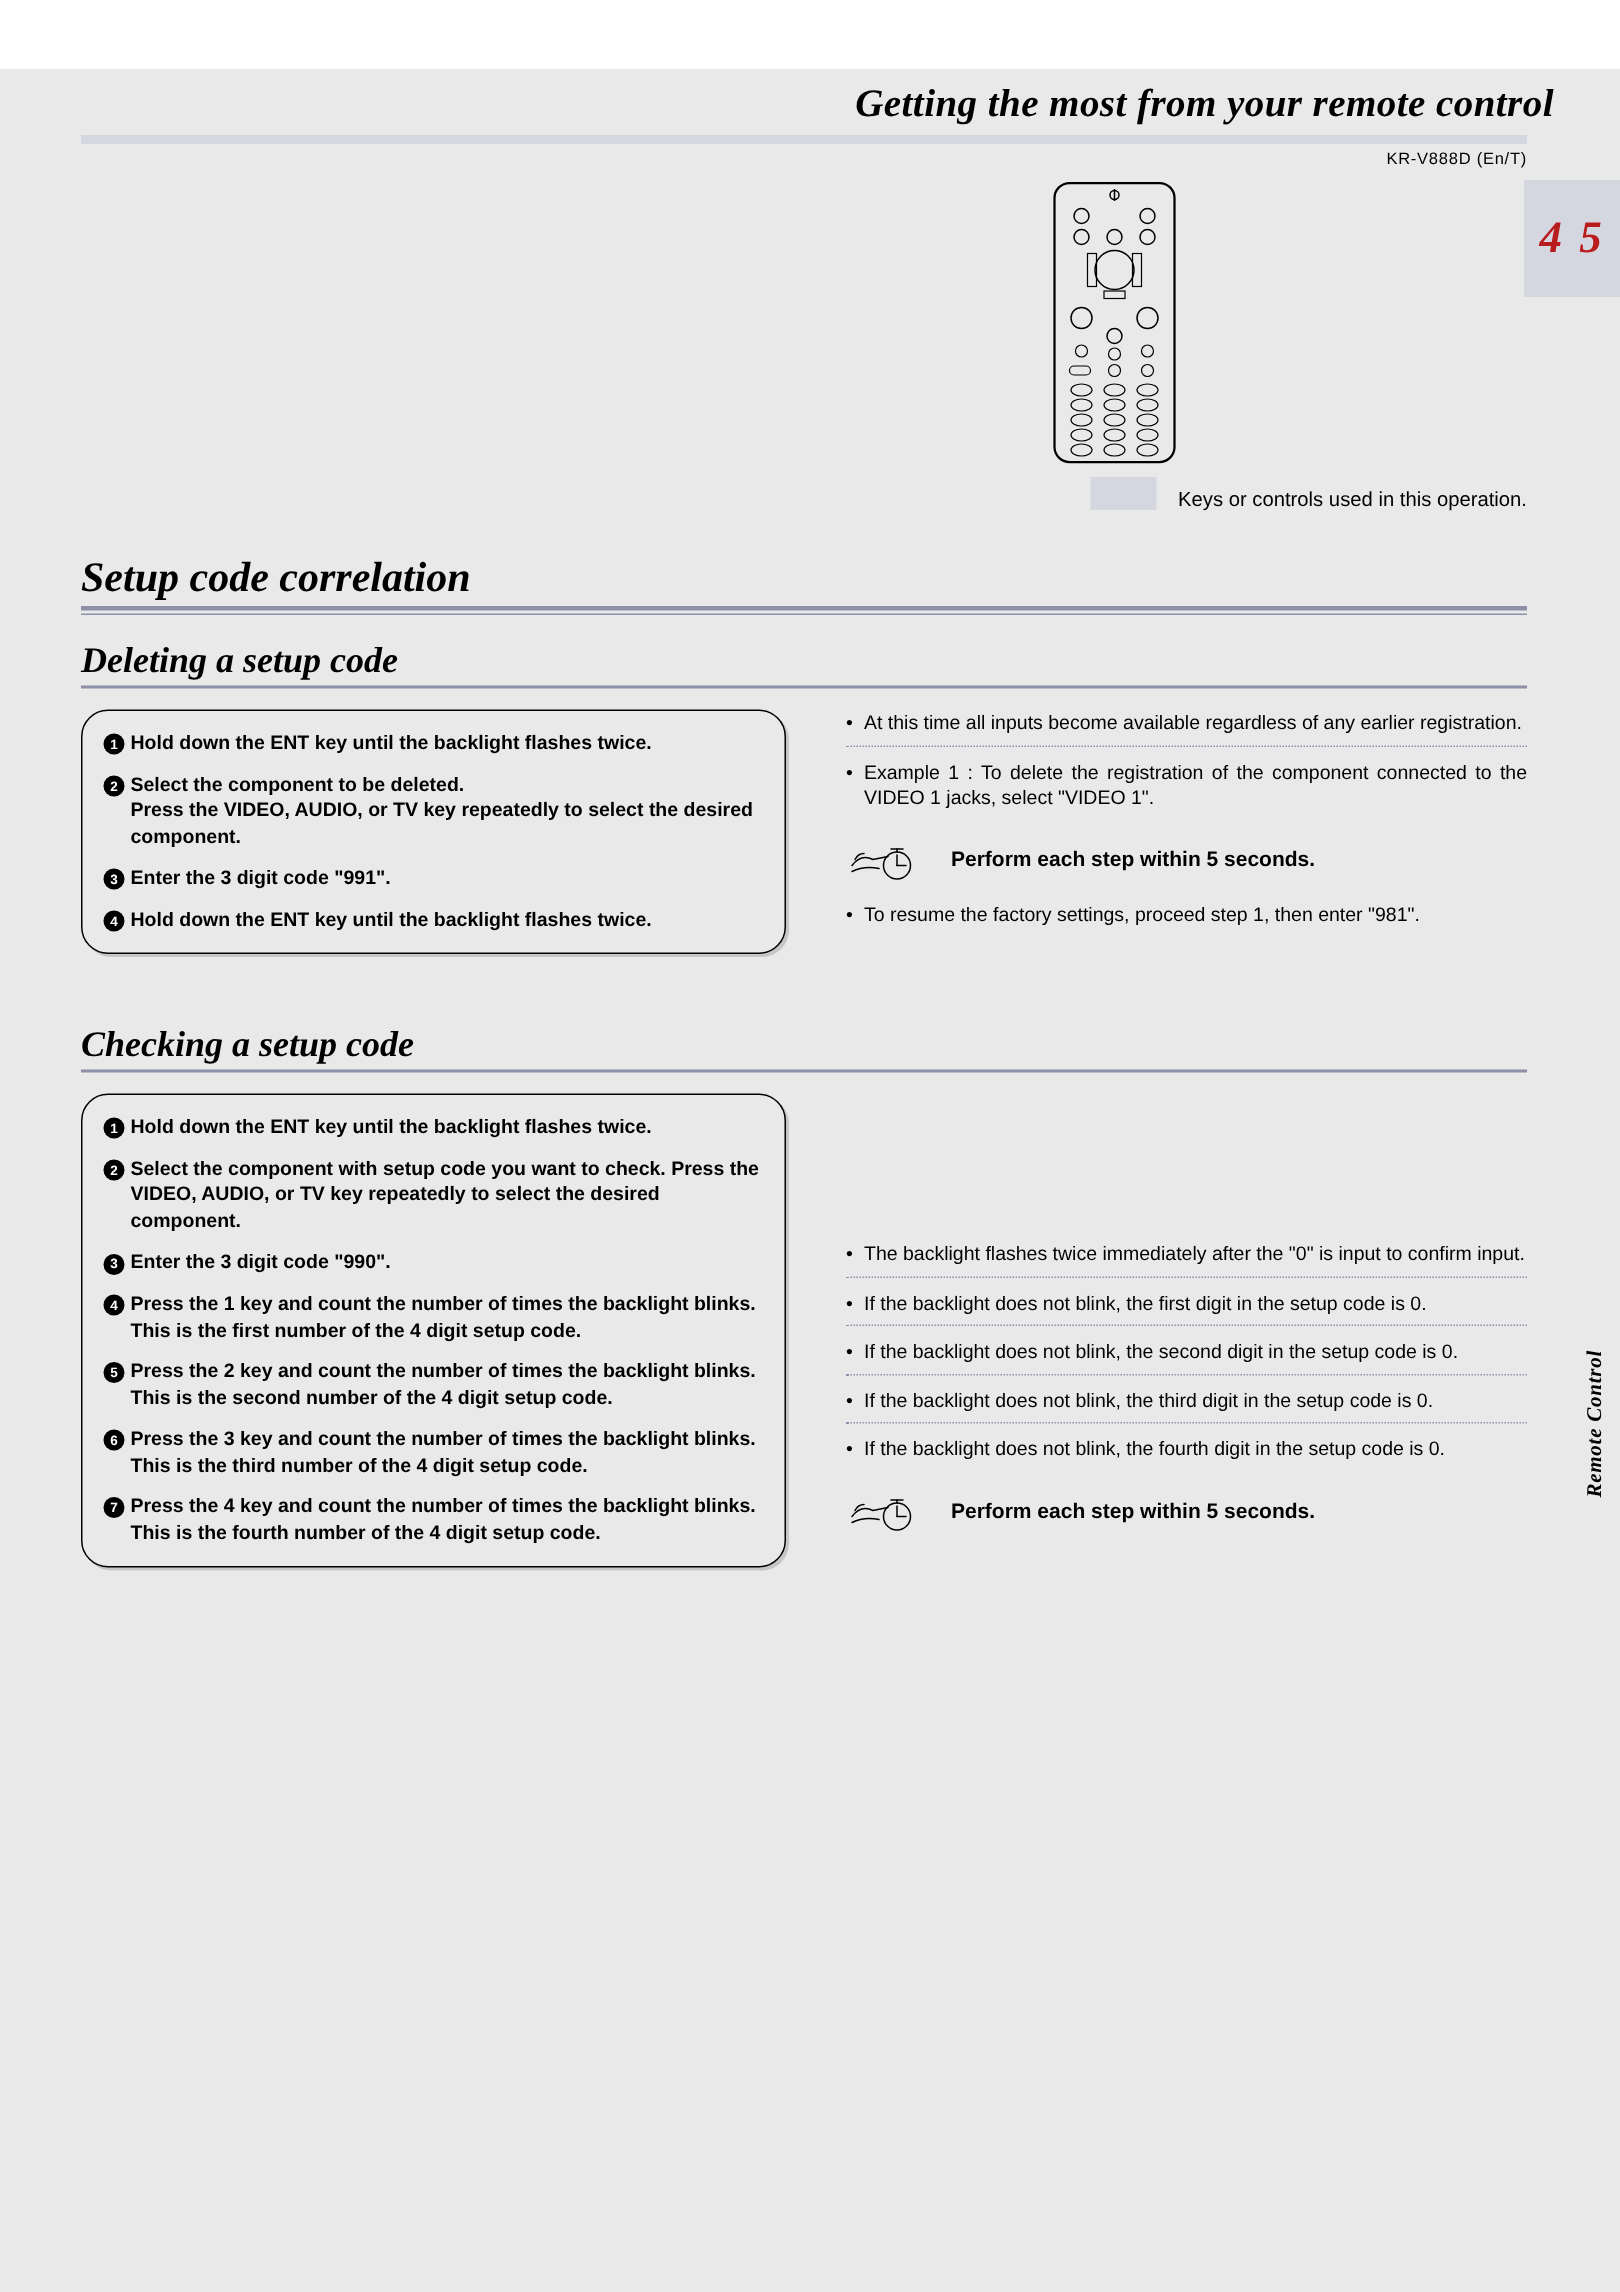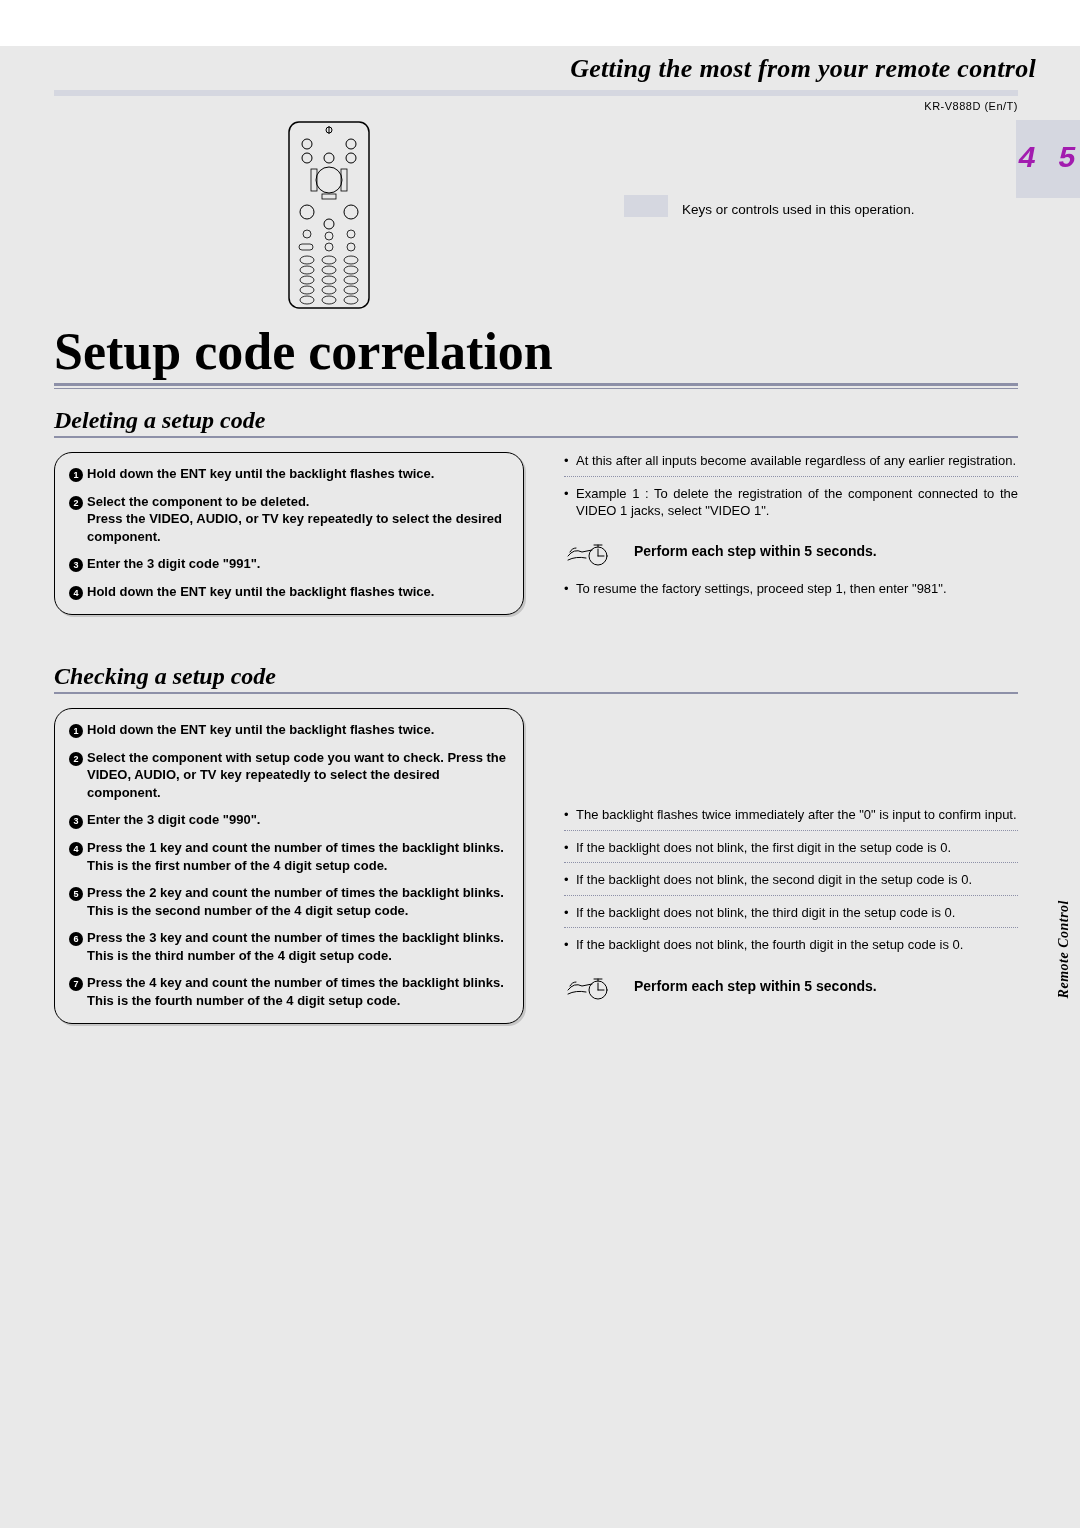--- a/index.html
+++ b/index.html
@@ -3,28 +3,28 @@
 <meta charset="utf-8">
 <style>
   * { box-sizing: border-box; margin: 0; padding: 0; }
   html, body { width: 1080px; background: #fff; font-family: Arial, Helvetica, sans-serif; color: #000; }
   .page { width: 1080px; min-height: 1528px; background: #e9e9e9; position: relative; padding: 0 0 40px 0; }
   .top-white { background: #fff; height: 46px; }
   .header-title { font-family: Georgia, 'Times New Roman', serif; font-style: italic; font-weight: bold; text-align: right; padding: 8px 44px 6px 0; font-size: 26px; letter-spacing: 0.3px; }
   .top-band { height: 6px; background: #d5d7e0; margin: 0 62px 0 54px; }
   .model { text-align: right; font-size: 11px; padding: 4px 62px 0 16px; letter-spacing: 0.5px; }
   .pagenum-tab { position: absolute; right: 0; top: 120px; width: 64px; height: 78px; background: #d5d7e0; display: flex; align-items: center; justify-content: center; }
-  .pagenum-tab span { font-family: Liberation Mono, monospace; font-style: italic; font-weight: bold; font-size: 30px; letter-spacing: 2px; color: #a21caf; }
-  .two-col-top { display: flex; padding: 8px 62px 0 54px; gap: 20px; align-items: center; }
+  .pagenum-tab span { font-family: Liberation Serif, serif; font-style: italic; font-weight: bold; font-size: 30px; letter-spacing: 2px; color: #b91c1c; }
+  .two-col-top { display: flex; padding: 8px 62px 0 54px; gap: 8px; align-items: flex-end; flex-direction: column; }
   .remote-wrap { flex: 0 0 auto; width: 550px; display: flex; justify-content: center; }
   .remote-svg { width: 92px; height: 190px; }
   .keys-box { display: flex; align-items: flex-end; gap: 14px; flex: 1; padding-bottom: 18px; }
   .keys-swatch { width: 44px; height: 22px; background: #d5d7e0; }
   .keys-text { font-size: 13.5px; }
-  .main-title { font-family: Georgia, 'Times New Roman', serif; font-weight: bold; font-size: 52px; padding: 12px 62px 2px 54px; }
+  .main-title { font-family: Georgia, 'Times New Roman', serif; font-style: italic; font-weight: bold; font-size: 28px; padding: 12px 62px 2px 54px; }
   .rule { margin: 0 62px 0 54px; border-top: 3px solid #8d90a8; border-bottom: 1px solid #8d90a8; height: 6px; }
   .sub-title { font-family: Georgia, 'Times New Roman', serif; font-style: italic; font-weight: bold; font-size: 24px; padding: 18px 62px 2px 54px; }
   .thin-rule { margin: 0 62px 4px 54px; height: 2px; background: #8d90a8; }
   .section-row { display: flex; padding: 10px 62px 0 54px; gap: 40px; align-items: flex-start; }
   .steps-box { flex: 0 0 470px; border: 1px solid #000; border-radius: 18px; padding: 12px 14px 14px 14px; font-size: 13px; line-height: 1.35; position: relative; box-shadow: 2px 2px 0 rgba(0,0,0,0.15); background: #e9e9e9; }
   .steps-box .step { display: flex; margin-bottom: 10px; font-weight: bold; }
   .steps-box .step:last-child { margin-bottom: 0; }
   .steps-box .step .num { flex: 0 0 18px; font-weight: bold; }
   .steps-box .step .txt { flex: 1; }
   .notes-col { flex: 1; font-size: 13px; line-height: 1.35; }
@@ -123,21 +123,21 @@
           <span class="txt">Enter the 3 digit code "991".</span>
         </div>
       <div class="step">
           <span class="num"><span class="circ-num">4</span></span>
           <span class="txt">Hold down the ENT key until the backlight flashes twice.</span>
         </div>
     </div>
     <div class="notes-col">
       <div class="note-item">
           <span class="bull">•</span>
-          <span>At this after all inputs become available regardless of any earlier registration.</span>
+          <span>At this time all inputs become available regardless of any earlier registration.</span>
         </div>
       <div class="dotline"></div>
       <div class="note-item">
           <span class="bull">•</span>
           <span>Example 1 : To delete the registration of the component connected to the VIDEO 1 jacks, select "VIDEO 1".</span>
         </div>
 
       <div class="tip-row">
         <div class="tip-icon">
           <svg viewBox="0 0 46 36" width="46" height="36">

